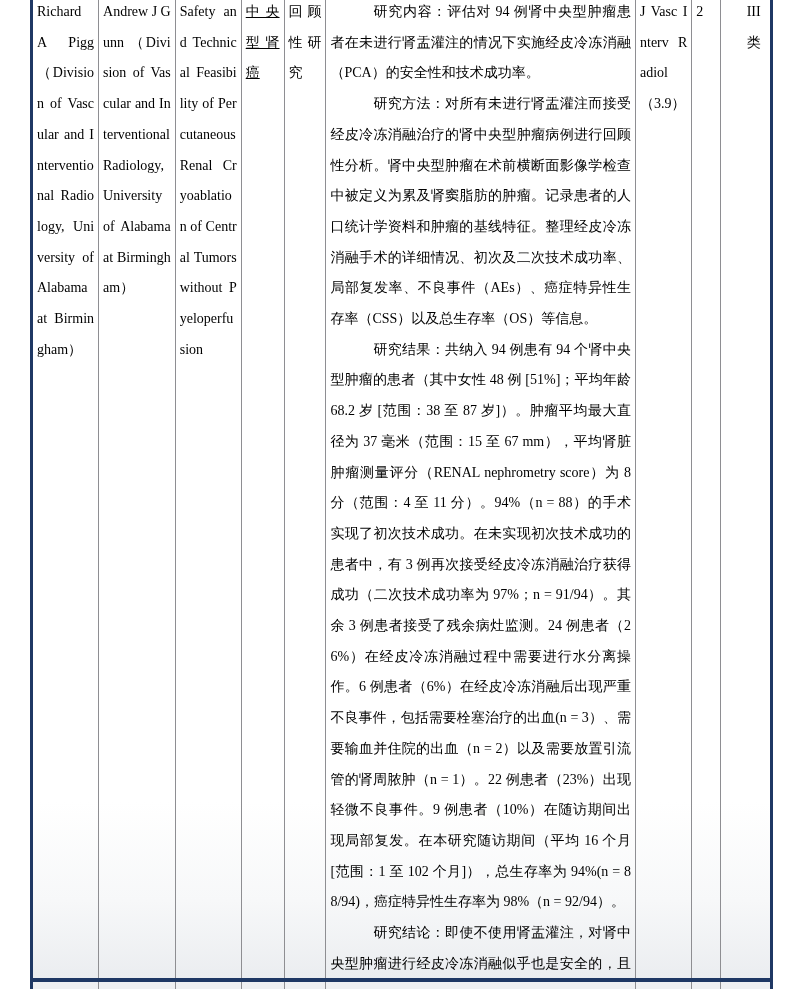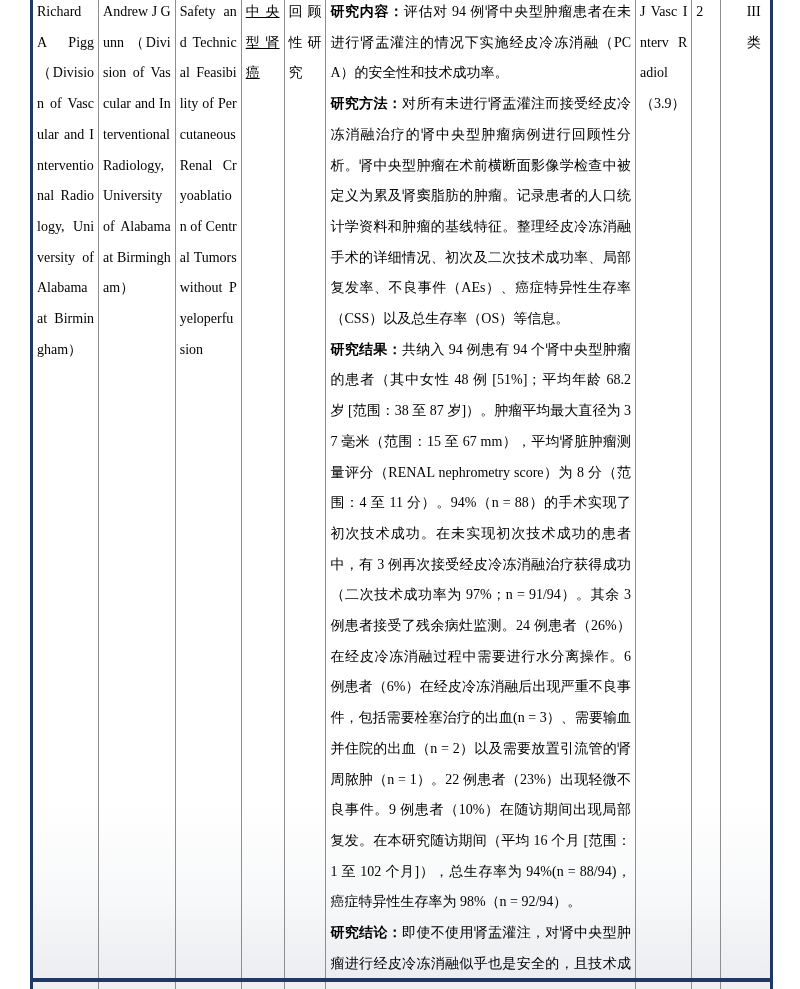--- a/index.html
+++ b/index.html
@@ -37,21 +37,21 @@
   .c1{width:68px;}
   .c2{width:79px;}
   .c3{width:68px;}
   .c4{width:44px;text-decoration:underline;}
   .c5{width:43px;font-family:Liberation Mono, monospace;}
   .c6{width:320px;}
   .c7{width:58px;}
   .c8{width:29px;}
   .c9{width:28px;}
   .cell-inner{margin-top:-3px;}
-  .sec-label{font-weight:bold;}
+  .sec-label{font-weight:normal;margin-left:43px;}
   .para{margin:0;}
   .if-line{white-space:nowrap;}
   .row-divider{
     height:4px;
     background:#1f3864;
     width:100%;
   }
   .row-next{
     display:flex;
     height:7px;

